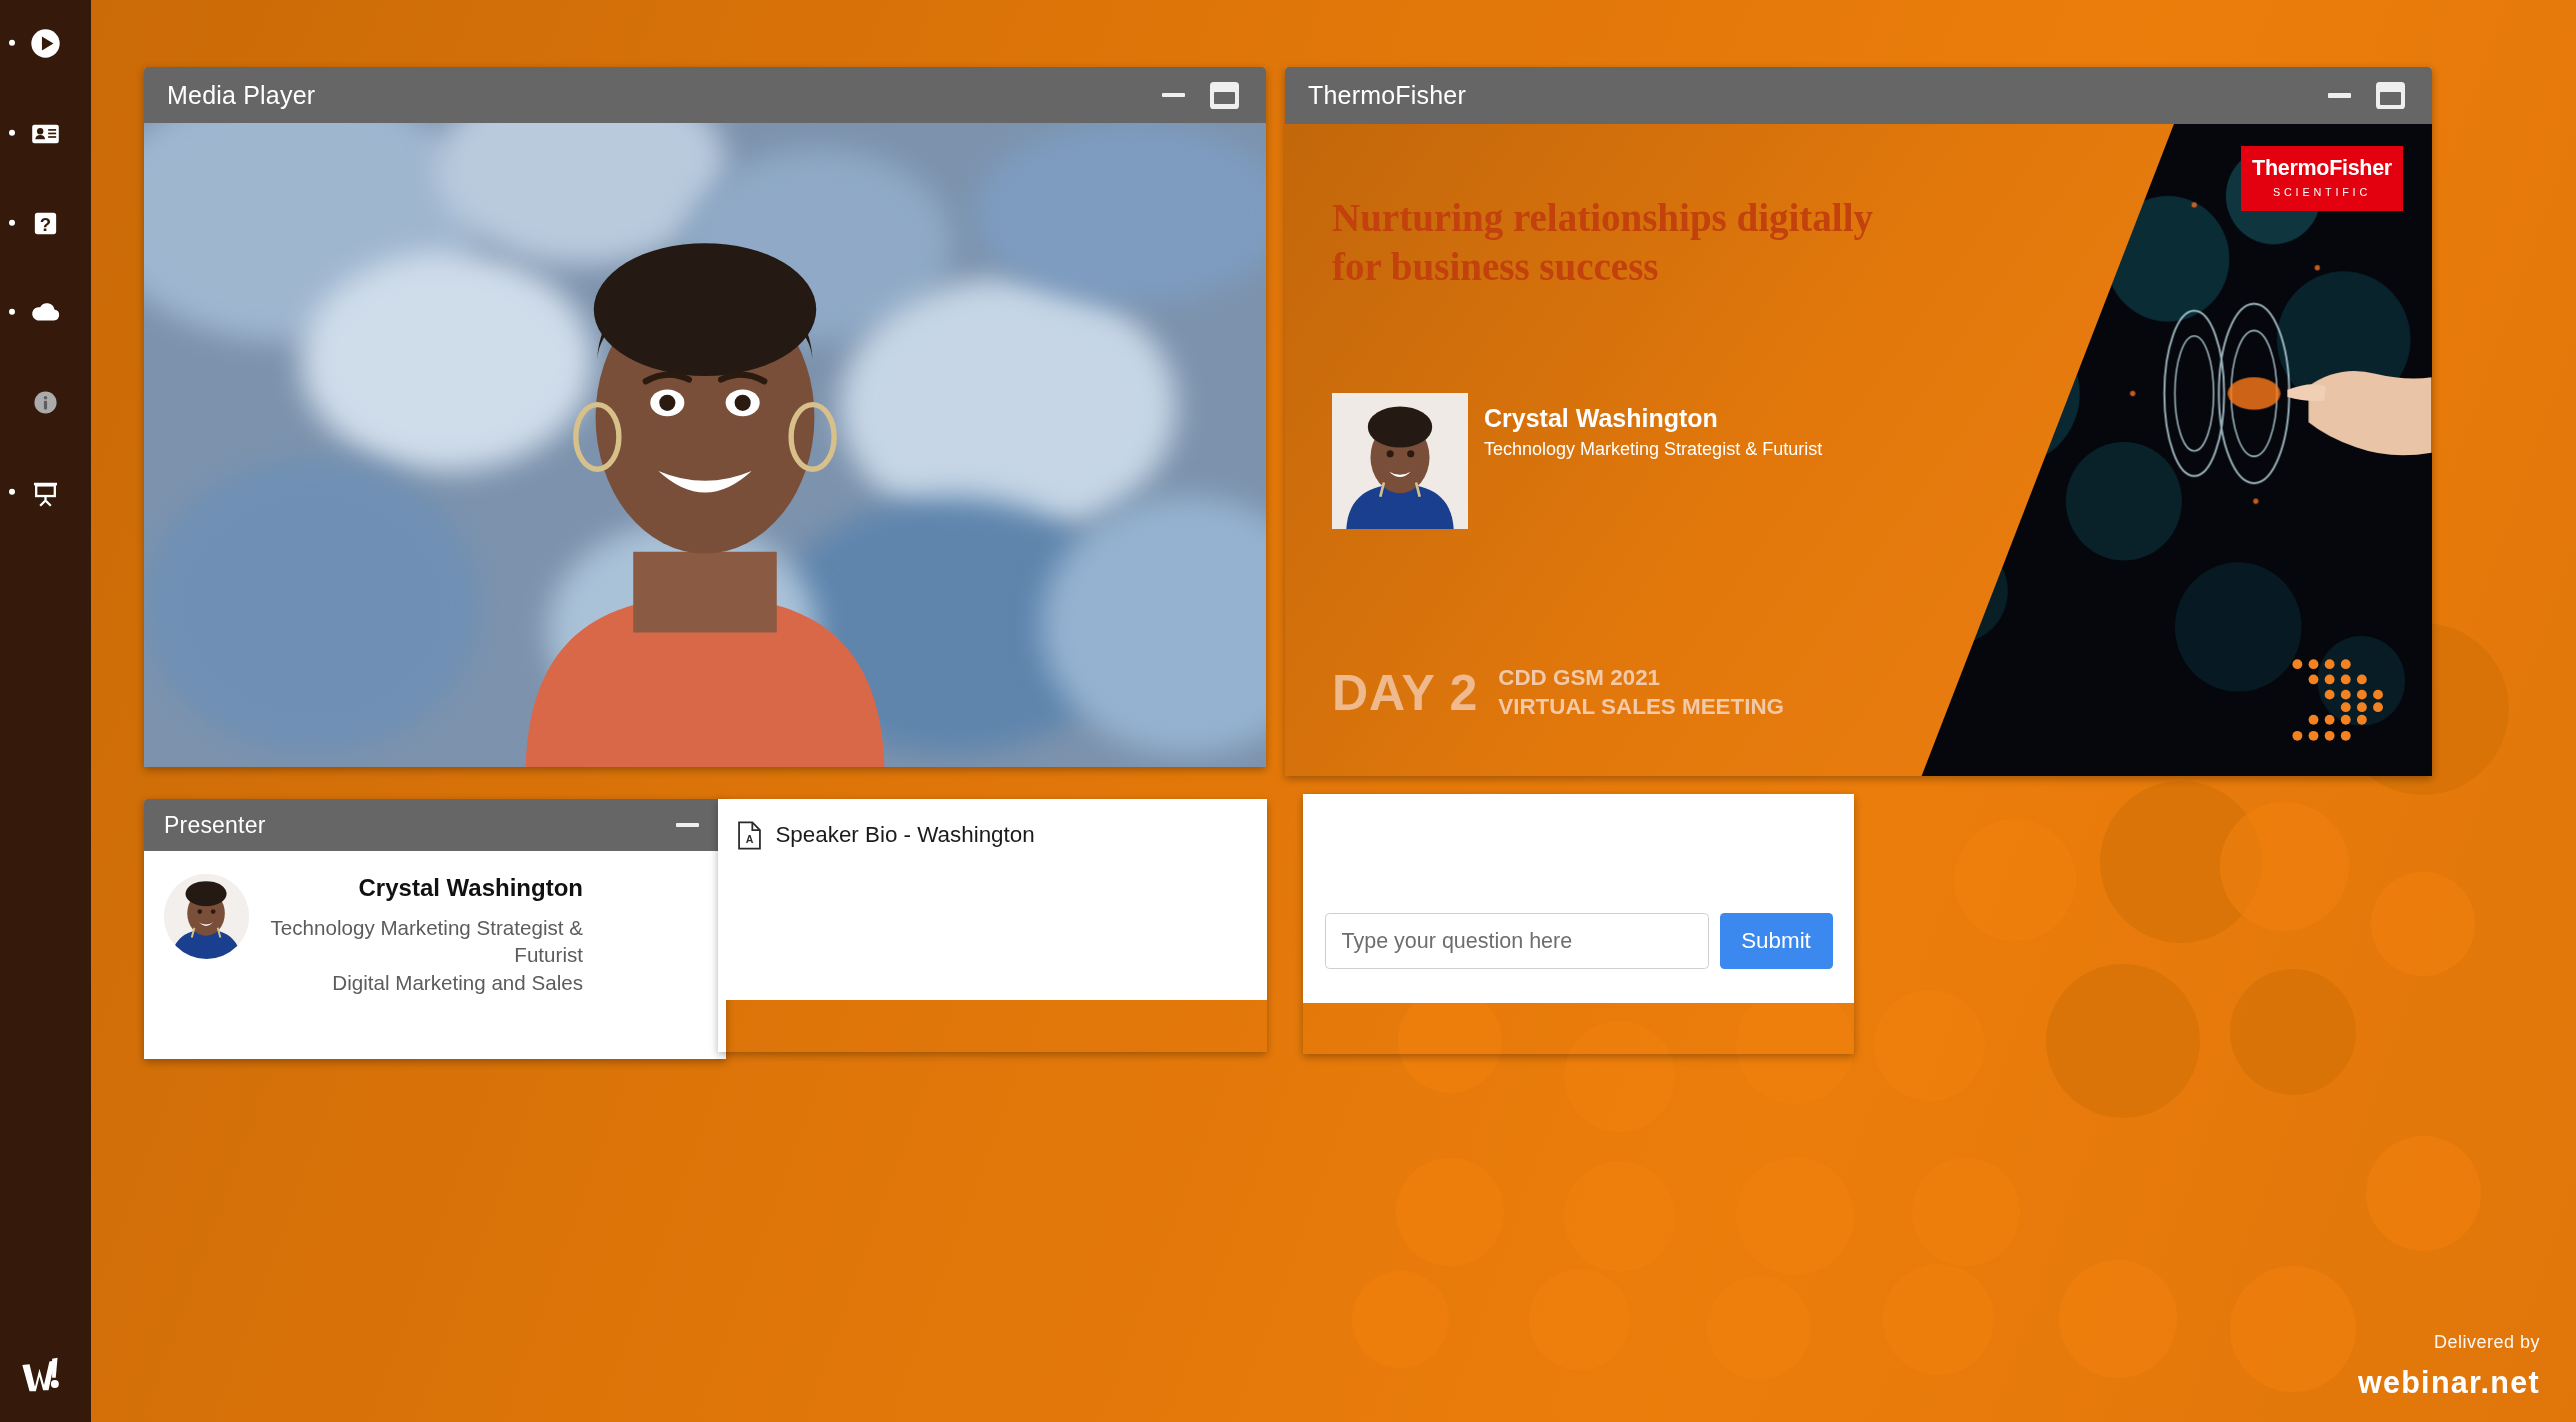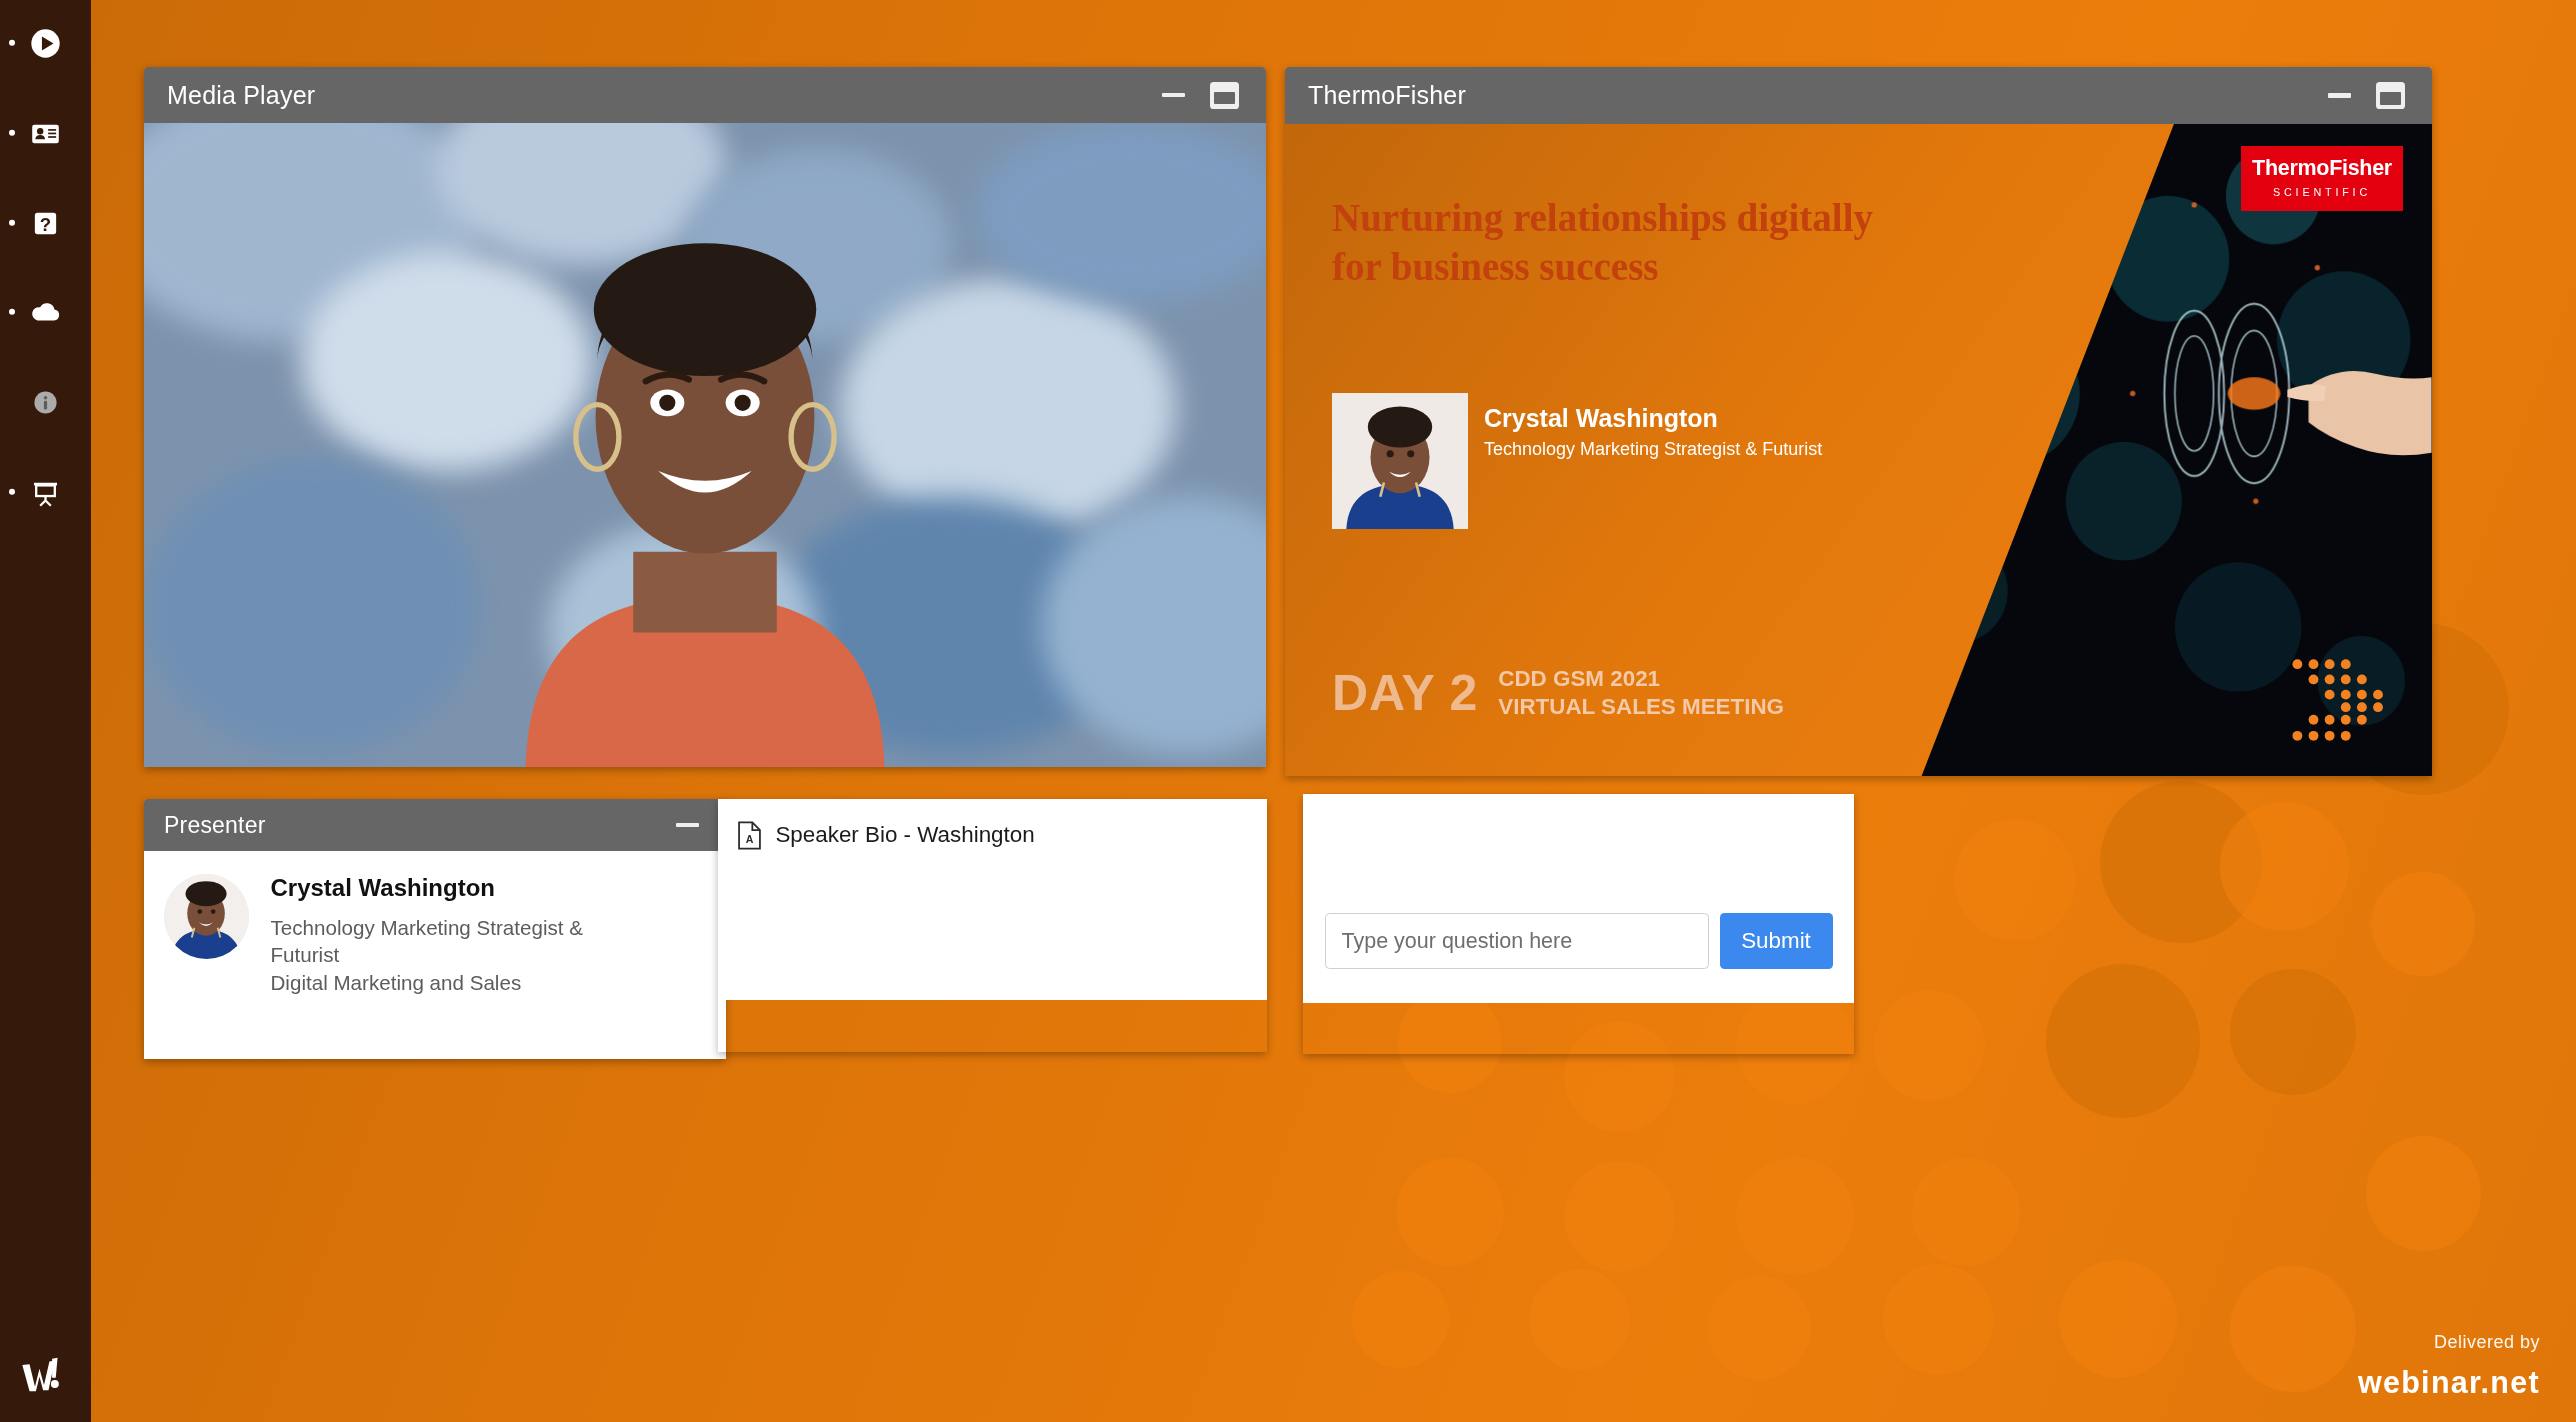--- a/index.html
+++ b/index.html
@@ -108,21 +108,21 @@
   }
   #slide-speaker-photo {
     position:absolute; left:47px; top:269px; width:136px; height:136px;
     background:#f0ece9; z-index:6; overflow:hidden;
   }
   #slide-speaker-txt { position:absolute; left:199px; top:278px; z-index:6; }
   #slide-sp-name { color:#ffffff; font-size:25px; font-weight:700; line-height:1.3; }
   #slide-sp-role { color:#ffffff; font-size:18px; font-weight:400; margin-top:4.5px; }
   #slide-day {
     position:absolute; left:47px; bottom:54px; z-index:6;
-    display:flex; align-items:flex-end; gap:20px;
+    display:flex; align-items:flex-start; gap:20px;
   }
   #slide-day-num {
     color:#f3c3a0; font-size:50px; font-weight:700; letter-spacing:0.9px;
     opacity:0.88; white-space:nowrap;
   }
   #slide-day-sub { color:#f6d2b8; font-size:22.4px; font-weight:700; line-height:1.28; opacity:0.9; }
   #tf-logo {
     position:absolute; right:29px; top:21.5px; z-index:8;
     width:162px; height:65px; background:#E3000F;
     display:flex; flex-direction:column; align-items:center; justify-content:center;
@@ -130,21 +130,21 @@
   #tf-logo-1 { color:#fff; font-size:21.5px; font-weight:700; letter-spacing:-0.3px; line-height:1; }
   #tf-logo-2 { color:#fff; font-size:10.8px; font-weight:400; letter-spacing:3.8px; margin-top:8px; line-height:1; }
   #slide-2021 {
     position:absolute; left:50%; top:43%; transform:translate(-50%,-50%);
     color:#ffffff; font-size:66px; font-weight:700; letter-spacing:1.8px;
     text-shadow:0 0 23px rgba(140,220,235,0.85); z-index:2; white-space:nowrap;
   }
   #dotmatrix { position:absolute; right:43px; bottom:30.5px; z-index:2; }
 
   
-  #presenter-panel { left:144px; top:799px; width:582px; height:260px; }
+  #presenter-panel { left:144px; top:799px; width:582px; height:260px;text-align:right; }
   #presenter-panel .panel-head { height:52px; padding-left:20px; }
   #presenter-panel .panel-title { font-size:23px; }
   #presenter-body { height:208px; display:flex; padding:23px 21.5px 0 20px; gap:21.5px; }
   #presenter-avatar {
     width:85px; height:85px; border-radius:50%; flex:none; overflow:hidden;
     background:#efece9; position:relative;
   }
   #presenter-name { font-size:24px; font-weight:700; color:#111111; line-height:1.2; }
   .presenter-line { font-size:20.6px; color:#5c5c5c; line-height:1.35; }
   #presenter-lines { margin-top:10.8px; }

